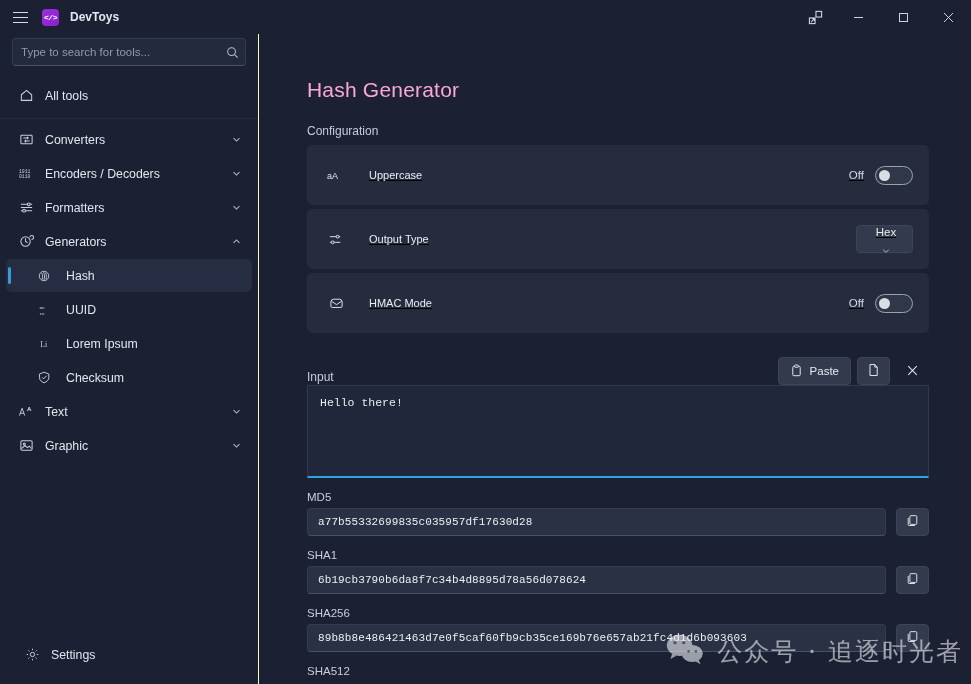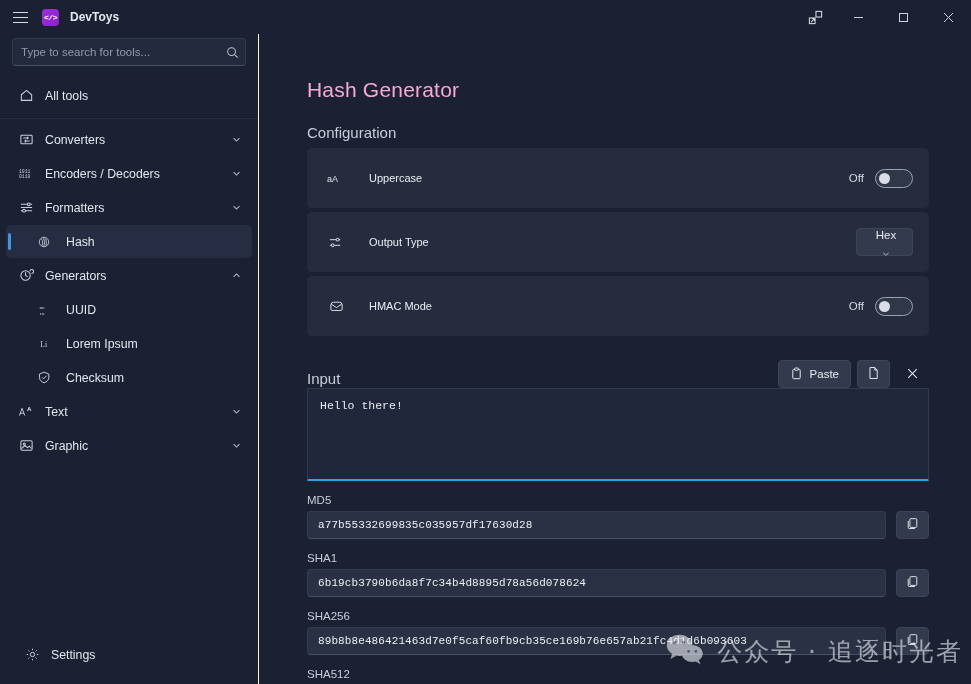--- a/index.html
+++ b/index.html
@@ -116,26 +116,26 @@
   
   .main {
     flex: 1; overflow: hidden; position: relative;
     background: #1b2133;
     padding: 0 42px 0 48px;
   }
   .page-title {
     font-size: 21px; color: #f9a8d4; font-weight: 400;
     margin-top: 44px; margin-bottom: 22px; letter-spacing: 0.2px;
   }
-  .section-label { font-size: 15px; color: #c6ccd8; margin-bottom: 7px; margin-top: 12px; }
+  .section-label { font-size: 12px; color: #c6ccd8; margin-bottom: 7px; margin-top: 12px; }
 
   .config-card {
     background: #262c3e; border-radius: 5px;
     height: 60px; display: flex; align-items: center;
-    padding: 0 16px 0 18px; margin-bottom: 4px;
+    padding: 0 16px 0 18px; margin-bottom: 4px; text-decoration: underline;
   }
   .config-card .ic { width: 22px; color: #dfe3ea; display: flex; align-items: center; justify-content: center; }
   .config-card .name { font-size: 11px; color: #eaedf3; margin-left: 22px; flex: 1; }
   .toggle-wrap { display: flex; align-items: center; gap: 11px; }
   .toggle-state { font-size: 11.5px; color: #d3d8e2; }
   .toggle {
     width: 38px; height: 19px; border-radius: 10px;
     border: 1px solid #9aa2b3; background: #303749;
     position: relative; cursor: pointer;
   }
@@ -314,46 +314,46 @@
             </svg>
           </div>
           <div class="lbl">Formatters</div>
           <div class="chev">
             <svg width="11" height="11" viewBox="0 0 12 12" fill="none" stroke="#aeb5c4" stroke-width="1.2">
                 <path d="M2.8 4.5 L6 7.7 L9.2 4.5"></path>
               </svg>
           </div>
         </div>
 
+        <div class="nav-item">
+          <div class="ic">
+            <svg width="15" height="15" viewBox="0 0 16 16" fill="none" stroke="#c9cfdb" stroke-width="1.1">
+              <circle cx="7" cy="8" r="5"></circle>
+              <path d="M7 4.6 V8 L9.2 9.4"></path>
+              <path d="M11.6 3.4 A2 2 0 1 1 13.2 5.6"></path>
+            </svg>
+          </div>
+          <div class="lbl">Generators</div>
+          <div class="chev">
+            <svg width="11" height="11" viewBox="0 0 12 12" fill="none" stroke="#aeb5c4" stroke-width="1.2">
+                <path d="M2.8 7.5 L6 4.3 L9.2 7.5"></path>
+              </svg>
+          </div>
+        </div>
+
         <div class="nav-item child selected">
           <div class="ic">
             <svg width="14" height="14" viewBox="0 0 16 16" fill="none" stroke="#c9cfdb" stroke-width="1">
               <circle cx="8" cy="8" r="5.4"></circle>
               <path d="M5.2 4.6 C6.6 6.4 6.8 9.4 5.8 12.2"></path>
               <path d="M7.4 3.2 C8.8 5.6 9 9.6 7.8 12.9"></path>
               <path d="M9.8 4.2 C10.9 6.6 11 9.8 10.2 12"></path>
             </svg>
           </div>
           <div class="lbl">Hash</div>
-        </div>
-
-        <div class="nav-item">
-          <div class="ic">
-            <svg width="15" height="15" viewBox="0 0 16 16" fill="none" stroke="#c9cfdb" stroke-width="1.1">
-              <circle cx="7" cy="8" r="5"></circle>
-              <path d="M7 4.6 V8 L9.2 9.4"></path>
-              <path d="M11.6 3.4 A2 2 0 1 1 13.2 5.6"></path>
-            </svg>
-          </div>
-          <div class="lbl">Generators</div>
-          <div class="chev">
-            <svg width="11" height="11" viewBox="0 0 12 12" fill="none" stroke="#aeb5c4" stroke-width="1.2">
-                <path d="M2.8 7.5 L6 4.3 L9.2 7.5"></path>
-              </svg>
-          </div>
         </div>
 
         <div class="nav-item child">
           <div class="ic">
             <svg width="15" height="14" viewBox="0 0 18 16">
               <text x="3" y="7" font-size="5" fill="#c9cfdb" font-family="Liberation Mono, monospace">GU</text>
               <text x="3" y="13.5" font-size="5" fill="#c9cfdb" font-family="Liberation Mono, monospace">ID</text>
             </svg>
           </div>
           <div class="lbl">UUID</div>

